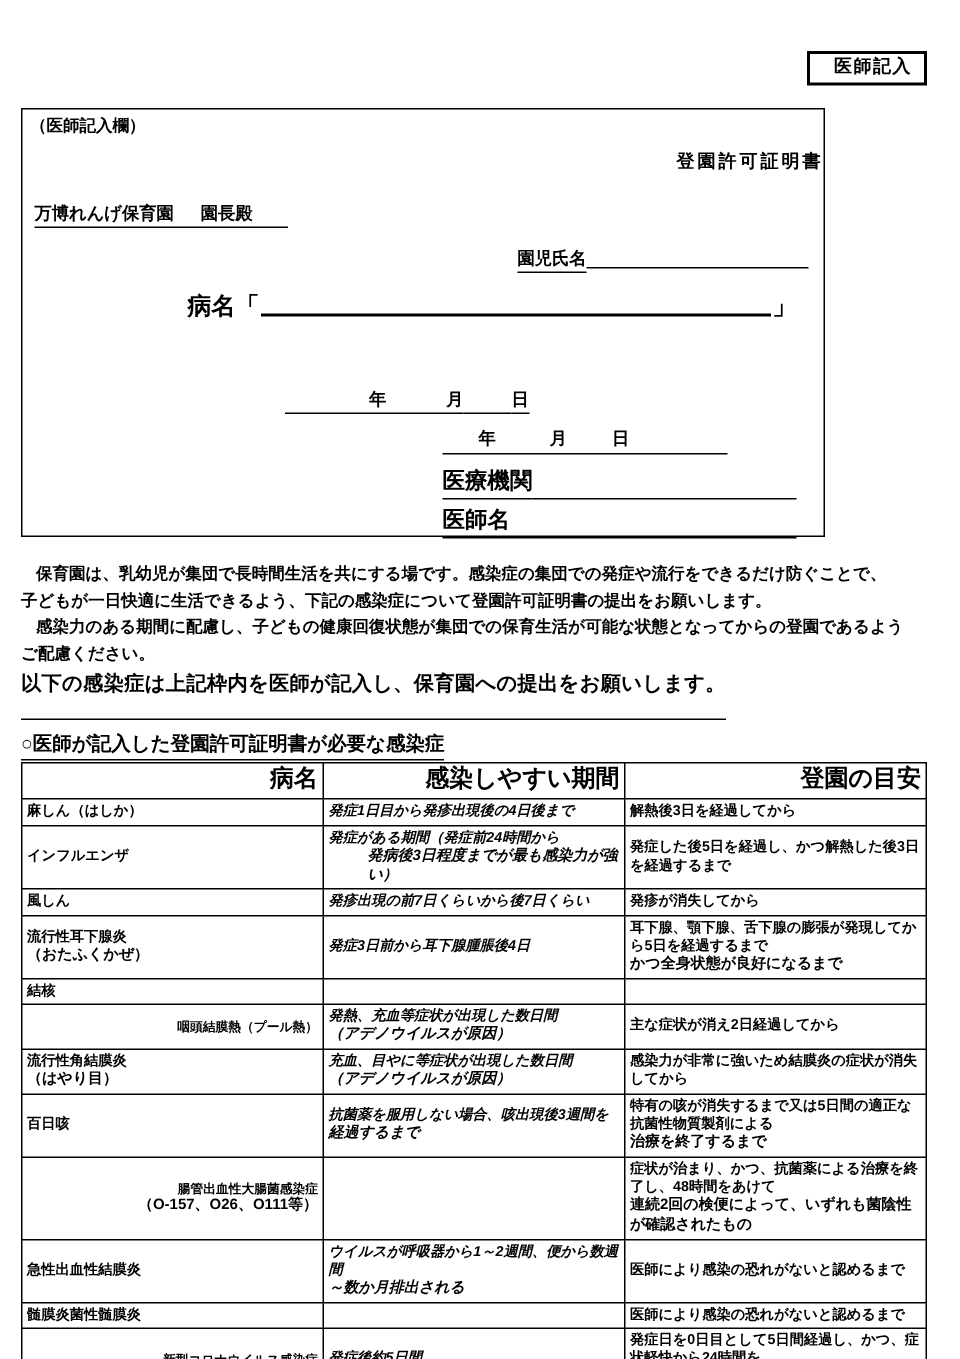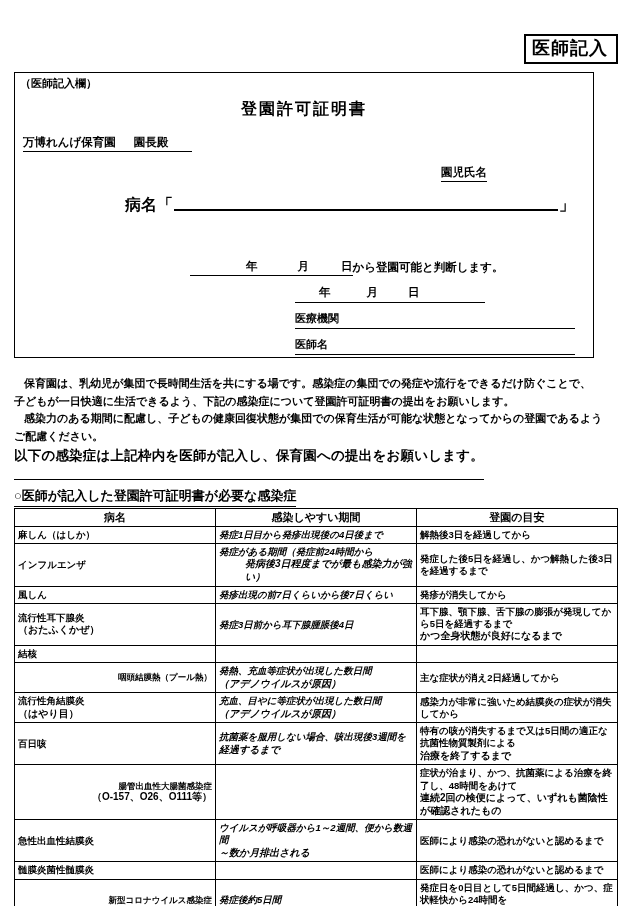--- a/index.html
+++ b/index.html
@@ -29,72 +29,71 @@
   
   .stamp-row {
     position: absolute;
     top: 34px;
     right: 22px;
     display: flex;
     justify-content: flex-end;
   }
   .stamp-box {
     border: 2px solid #000;
-    padding: 2px 8px 3px 6px;
-    font-weight: bold;
-    font-size: 18px;
+    padding: 2px 8px 3px 16px;
+    font-weight: bold;
+    font-size: 12px;
     letter-spacing: 1px;
     line-height: 1.15;
   }
 
   
   .cert-frame {
     position: absolute;
     top: 72px;
     left: 14px;
-    width: 580px;
+    width: 536px;
     height: 286px;
     border: 1px solid #000;
   }
   .cert-subtitle {
     position: absolute;
     top: 3px;
     left: 5px;
     font-size: 11px;
     font-weight: bold;
   }
   .cert-title {
     position: absolute;
     top: 26px;
     left: 0;
     width: 100%;
-    text-align: center;
-    font-size: 16px;
+    text-align: right;
+    font-size: 12px;
     font-weight: bold;
     letter-spacing: 2px;
   }
   .to-line {
     position: absolute;
     top: 62px;
     left: 8px;
     font-size: 11.5px;
     font-weight: bold;
     border-bottom: 1px solid #000;
     padding: 0 24px 1px 0;
   }
   .to-line .gap { display: inline-block; width: 18px; }
 
   .child-name-row {
     position: absolute;
     top: 92px;
     left: 330px;
     right: 10px;
     display: flex;
-    align-items: center;
-    flex-direction: column;
+    align-items: flex-start;
   }
   .child-name-label {
     font-size: 11.5px;
     font-weight: bold;
     border-bottom: 1px solid #000;
     padding-bottom: 1px;
     white-space: nowrap;
   }
   .child-name-blank {
     flex: 1;
@@ -171,21 +170,21 @@
   .org-row, .doc-row {
     position: absolute;
     left: 280px;
     right: 18px;
     display: flex;
     align-items: flex-end;
   }
   .org-row { top: 238px; }
   .doc-row { top: 264px; }
   .field-label {
-    font-size: 11px;
+    font-size: 15px;
     font-weight: bold;
     border-bottom: 1px solid #000;
     padding-bottom: 2px;
     white-space: nowrap;
   }
   .field-blank {
     flex: 1;
     border-bottom: 1px solid #000;
     height: 15px;
   }
@@ -237,22 +236,22 @@
   table.disease-table td {
     border: 1px solid #000;
     font-size: 9.5px;
     font-weight: bold;
     padding: 2px 3px;
     vertical-align: middle;
     line-height: 1.28;
     word-break: break-all;
   }
   table.disease-table th {
-    text-align: center;
-    font-size: 11px;
+    text-align: right;
+    font-size: 16px;
     padding: 1px 3px 2px 3px;
   }
   table.disease-table td.c-name { width: 113px; text-align: left; }
   table.disease-table td.c-period { width: 160px; text-align: left; font-style: italic; }
   table.disease-table td.c-guide { text-align: left; }
   table.disease-table td .sub { font-size: 10px; display: block; }
   table.disease-table td .ind { display: block; padding-left: 26px; }
   table.disease-table td.small-name { font-size: 8.5px; text-align: right; }
 
   .footnote {
@@ -294,21 +293,20 @@
     </div>
 
 
     <div class="perm-date-row">
       <span class="u blank-l"></span>
       <span class="u kanji">年</span>
       <span class="u blank-m"></span>
       <span class="u kanji">月</span>
       <span class="u blank-s"></span>
       <span class="u kanji">日</span>
-      <span class="kanji">から登園可能と判断します。</span>
     </div>
 
     <div class="sign-date-row">
       <span class="lead"></span>
       <span>年</span>
       <span class="sp"></span>
       <span>月</span>
       <span class="sp2"></span>
       <span>日</span>
     </div>

